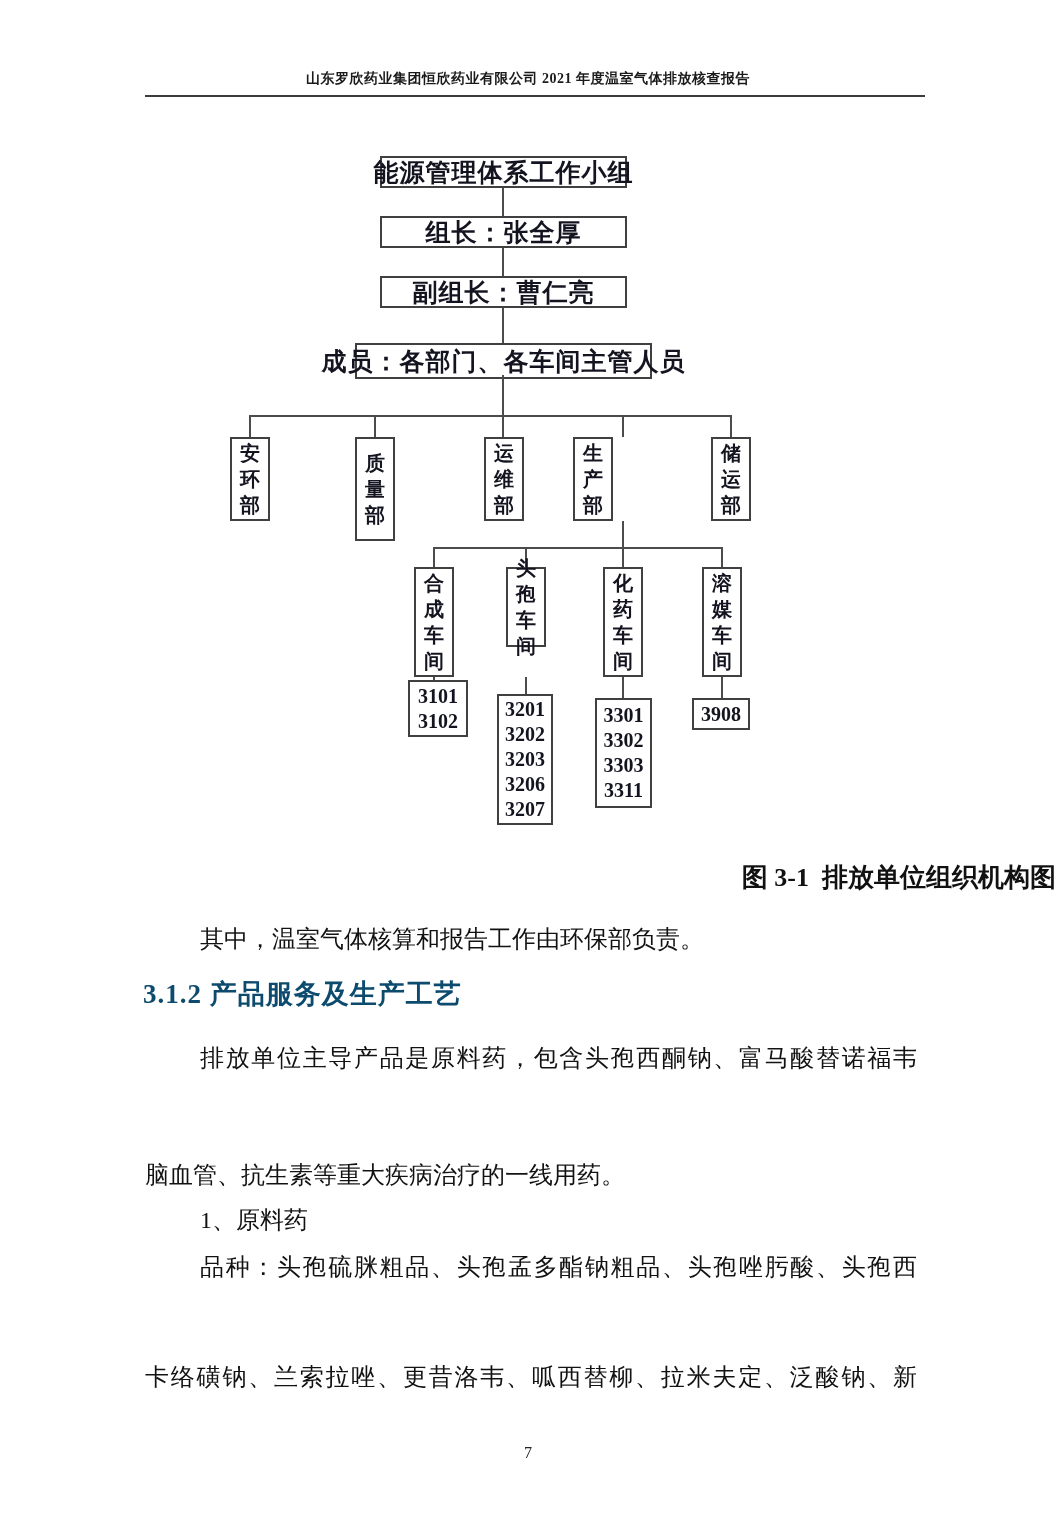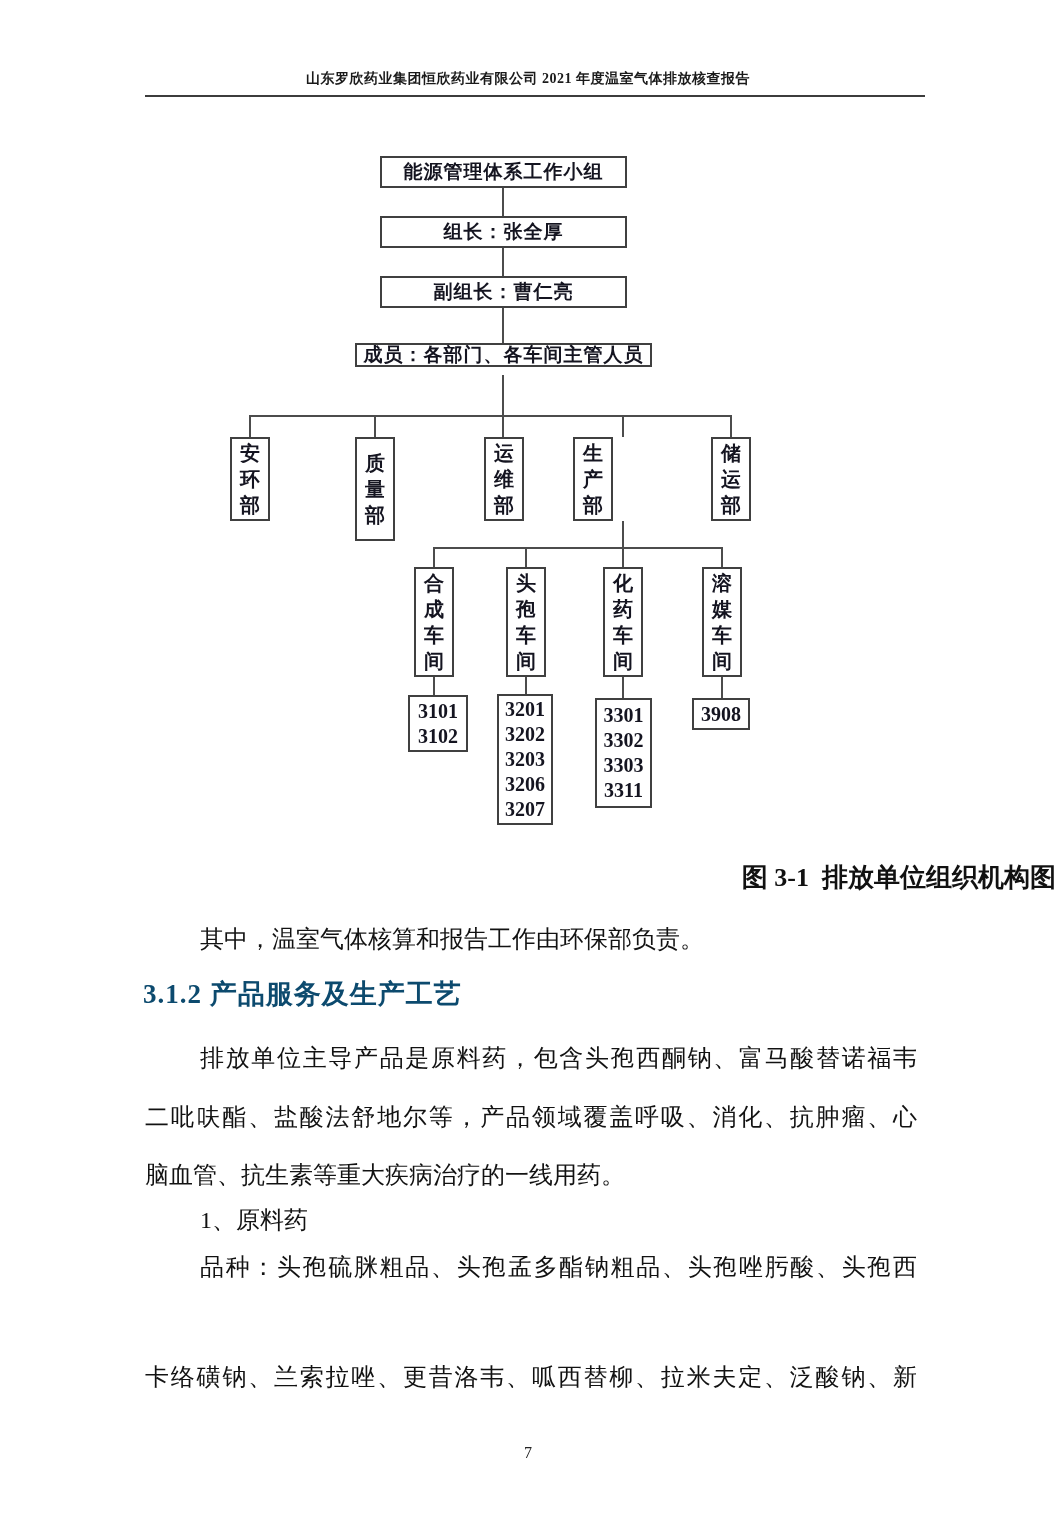--- a/index.html
+++ b/index.html
@@ -18,21 +18,21 @@
   .header-rule {
     position:absolute; top:95px; left:145px; width:780px; height:2px;
     background:#3c3c3c;
   }
   
   .box {
     position:absolute; box-sizing:border-box; border:2px solid #404040;
     display:flex; align-items:center; justify-content:center;
     background:#ffffff; color:#141420;
   }
-  .hbox { font-size:19px; font-weight:bold; letter-spacing:1px; white-space:pre; }
+  .hbox { font-size:25px; font-weight:bold; letter-spacing:1px; white-space:pre; }
   .vtext {
     width:1em; word-break:break-all; line-height:26px; text-align:left;
     font-size:20px; font-weight:bold;
   }
   .code-box { flex-direction:column; font-weight:600; }
   .code-line { line-height:25px; font-size:20px; text-align:center; }
   .vline { position:absolute; width:2px; background:#4c4c4c; }
   .hline { position:absolute; height:2px; background:#4c4c4c; }
   
   .caption {
@@ -72,21 +72,21 @@
     <div class="box hbox" style="left:380px;top:216px;width:247px;height:32px">
       <span>组长：张全厚</span>
     </div>
     <div class="vline" style="left:502px;top:248px;height:28px"></div>
 
     <div class="box hbox" style="left:380px;top:276px;width:247px;height:32px">
       <span>副组长：曹仁亮</span>
     </div>
     <div class="vline" style="left:502px;top:308px;height:35px"></div>
 
-    <div class="box hbox" style="left:355px;top:343px;width:297px;height:24px">
+    <div class="box hbox" style="left:355px;top:343px;width:297px;height:36px">
       <span>成员：各部门、各车间主管人员</span>
     </div>
 
     <div class="vline" style="left:502px;top:375px;height:62px"></div>
     <div class="hline" style="left:249px;top:415px;width:483px"></div>
     <div class="vline" style="left:249px;top:415px;height:22px"></div>
     <div class="vline" style="left:374px;top:415px;height:22px"></div>
     <div class="vline" style="left:622px;top:415px;height:22px"></div>
     <div class="vline" style="left:730px;top:415px;height:22px"></div>
 
@@ -109,36 +109,36 @@
     <div class="vline" style="left:622px;top:521px;height:27px"></div>
     <div class="hline" style="left:433px;top:547px;width:290px"></div>
     <div class="vline" style="left:433px;top:547px;height:20px"></div>
     <div class="vline" style="left:525px;top:547px;height:20px"></div>
     <div class="vline" style="left:622px;top:547px;height:20px"></div>
     <div class="vline" style="left:721px;top:547px;height:20px"></div>
 
     <div class="box" style="left:414px;top:567px;width:40px;height:110px">
       <span class="vtext">合成车间</span>
     </div>
-    <div class="box" style="left:506px;top:567px;width:40px;height:110px">
+    <div class="box" style="left:506px;top:567px;width:40px;height:80px">
       <span class="vtext">头孢车间</span>
     </div>
     <div class="box" style="left:603px;top:567px;width:40px;height:110px">
       <span class="vtext">化药车间</span>
     </div>
     <div class="box" style="left:702px;top:567px;width:40px;height:110px">
       <span class="vtext">溶媒车间</span>
     </div>
 
     <div class="vline" style="left:433px;top:677px;height:18px"></div>
     <div class="vline" style="left:525px;top:677px;height:17px"></div>
     <div class="vline" style="left:622px;top:677px;height:21px"></div>
     <div class="vline" style="left:721px;top:677px;height:21px"></div>
 
-    <div class="box code-box" style="left:408px;top:695px;width:60px;height:57px">
+    <div class="box code-box" style="left:408px;top:680px;width:60px;height:57px">
       <div class="code-line">3101</div>
       <div class="code-line">3102</div>
     </div>
     <div class="box code-box" style="left:497px;top:694px;width:56px;height:131px">
       <div class="code-line">3201</div>
       <div class="code-line">3202</div>
       <div class="code-line">3203</div>
       <div class="code-line">3206</div>
       <div class="code-line">3207</div>
     </div>
@@ -153,21 +153,20 @@
     </div>
   </section>
 
   <div class="caption">图 3-1  排放单位组织机构图</div>
 
   <div class="bodyline indent" style="top:922px">其中，温室气体核算和报告工作由环保部负责。</div>
 
   <div class="h312">3.1.2 产品服务及生产工艺</div>
 
   <div class="bodyline just indent" style="top:1041px">排放单位主导产品是原料药，包含头孢西酮钠、富马酸替诺福韦</div>
-  <div class="bodyline just" style="top:1100px">二吡呋酯、盐酸法舒地尔等，产品领域覆盖呼吸、消化、抗肿瘤、心</div>
   <div class="bodyline" style="top:1158px">脑血管、抗生素等重大疾病治疗的一线用药。</div>
 
   <div class="bodyline indent" style="top:1203px">1、原料药</div>
 
   <div class="bodyline just indent" style="top:1250px">品种：头孢硫脒粗品、头孢孟多酯钠粗品、头孢唑肟酸、头孢西</div>
   <div class="bodyline just" style="top:1360px">卡络磺钠、兰索拉唑、更昔洛韦、呱西替柳、拉米夫定、泛酸钠、新</div>
 
   <div class="page-number">7</div>
 
 </div>

